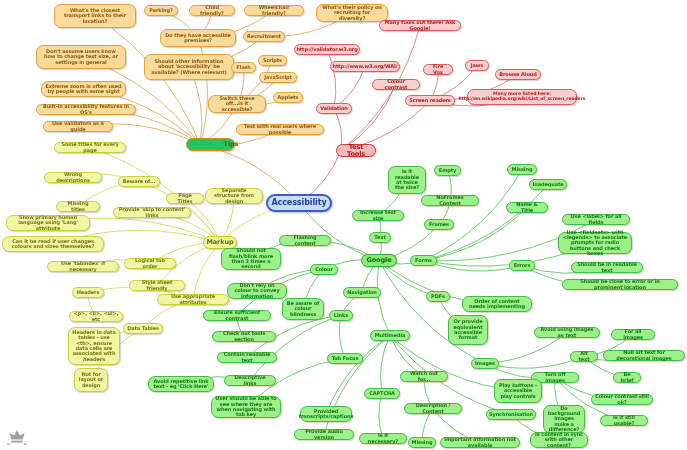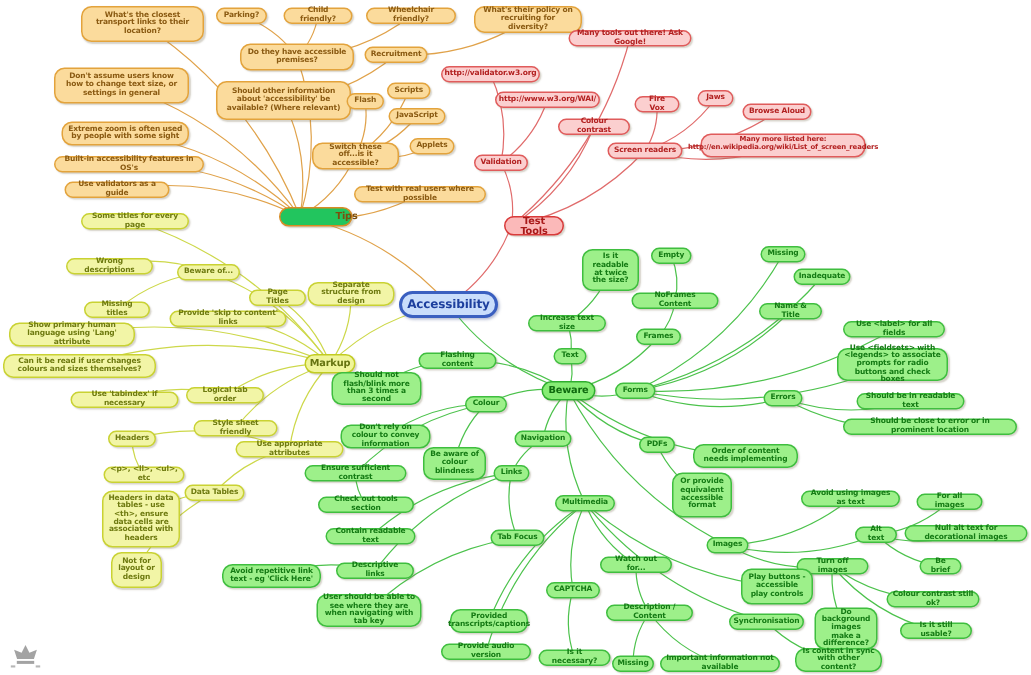--- a/index.html
+++ b/index.html
@@ -284,21 +284,21 @@
       <div class="node n-red" style="left: 465px; top: 60px; width: 24px; height: 11px; font-size: 5px;">
         <span>Jaws</span>
       </div>
       <div class="node n-red" style="left: 495px; top: 69px; width: 46px; height: 11px; font-size: 5px;">
         <span>Browse Aloud</span>
       </div>
       <div class="node n-red" style="left: 467px; top: 89px; width: 110px; height: 16px; font-size: 4.6px;">
         <span>Many more listed here: http://en.wikipedia.org/wiki/List_of_screen_readers</span>
       </div>
       <div class="node n-green-hub" style="left: 361px; top: 254px; width: 36px; height: 13px; font-size: 6.5px;">
-        <span>Beware</span>
+        <span>Google</span>
       </div>
       <div class="node n-green" style="left: 279px; top: 235px; width: 52px; height: 11px; font-size: 5px;">
         <span>Flashing content</span>
       </div>
       <div class="node n-green" style="left: 221px; top: 248px; width: 60px; height: 22px; font-size: 5px;">
         <span>Should not flash/blink more than 3 times a second</span>
       </div>
       <div class="node n-green" style="left: 310px; top: 264px; width: 28px; height: 11px; font-size: 5px;">
         <span>Colour</span>
       </div>

